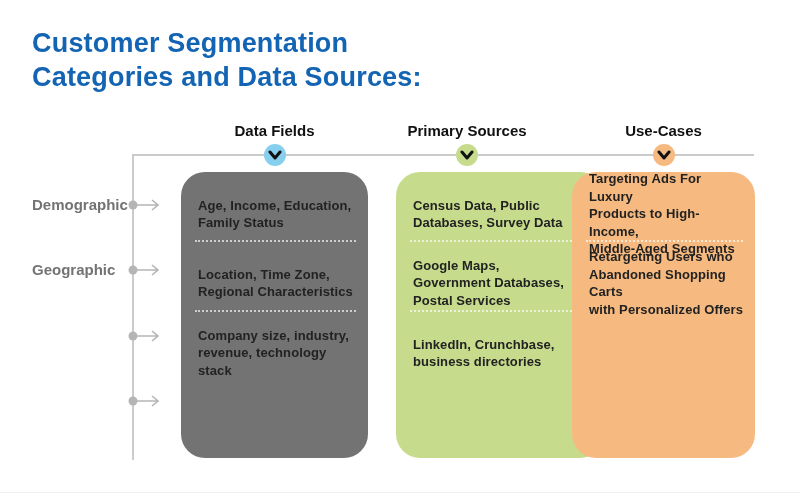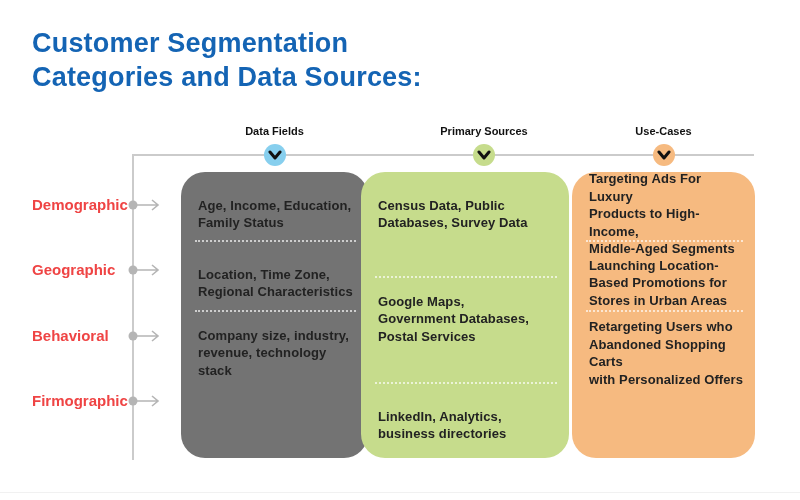--- a/index.html
+++ b/index.html
@@ -17,41 +17,41 @@
   .axis-label{
     position:absolute;left:32px;top:123px;
     font-size:11.5px;line-height:15px;font-weight:800;letter-spacing:.3px;
     color:#121212;white-space:pre-line;
   }
   .h-line{position:absolute;left:133px;top:154px;width:621px;height:2px;background:#cbcbcb;}
   .v-line{position:absolute;left:132px;top:154px;width:2px;height:306px;background:#cbcbcb;}
   .bottom-hairline{position:absolute;left:0;top:492px;width:800px;height:1px;background:#f1f1f1;}
   
   .col-head{position:absolute;top:122px;display:flex;flex-direction:column;align-items:center;}
-  .col-head .lbl{font-size:11px;line-height:18px;font-weight:700;color:#111;}
+  .col-head .lbl{font-size:15px;line-height:18px;font-weight:700;color:#111;}
   .marker{
     width:22px;height:22px;border-radius:50%;margin-top:4px;
     display:flex;align-items:center;justify-content:center;
   }
   .col-head.c1{left:181px;width:187px;}
-  .col-head.c2{left:394px;width:180px;}
+  .col-head.c2{left:377px;width:180px;}
   .col-head.c3{left:572px;width:183px;text-align:center;}
   .marker.m1{background:#87cfee;}
   .marker.m2{background:#c6dc8c;}
   .marker.m3{background:#f6ba80;}
   
-  .row-label{position:absolute;left:32px;width:100px;font-size:15px;line-height:20px;font-weight:700;color:#ef4444;}
+  .row-label{position:absolute;left:32px;width:100px;font-size:15px;line-height:20px;font-weight:700;color:#737373;}
   .row-arrow{position:absolute;left:126px;width:34px;height:14px;}
   
   .box{
     position:absolute;top:172px;height:286px;border-radius:24px;
     display:grid;grid-template-rows:68px 70px 70px 78px;
   }
   .box.b1{left:181px;width:187px;background:#737373;}
-  .box.b2{left:361px;width:208px;background:#c6dc8c;gap:36px;}
+  .box.b2{left:396px;width:208px;background:#c6dc8c;}
   .box.b3{left:572px;width:183px;background:#f6ba80;}
   .cell{
     position:relative;display:flex;align-items:center;
     padding:16px 10px 0 17px;
     font-size:13px;line-height:17.5px;font-weight:600;color:#222;
     white-space:pre-line;letter-spacing:.1px;
   }
   .cell + .cell::before{
     content:"";position:absolute;top:0;left:14px;right:12px;
     border-top:2px dotted rgba(255,255,255,.65);
@@ -89,22 +89,20 @@
     <div class="lbl">Use-Cases</div>
     <div class="marker m3">
       <svg width="14" height="10" viewBox="0 0 14 10">
           <path d="M2 2 L7 8 L12 2" fill="none" stroke="#111" stroke-width="3" stroke-linecap="round" stroke-linejoin="round"></path>
         </svg>
     </div>
   </div>
 
   <div class="row-label" style="top:195px">Demographic</div>
   <div class="row-label" style="top:260px">Geographic</div>
-  <div class="row-label" style="top:326px">Behavioral</div>
-  <div class="row-label" style="top:391px">Firmographic</div>
 
   <svg class="row-arrow" style="top:198px" viewBox="0 0 34 14">
     <circle cx="7" cy="7" r="4.5" fill="#b5b5b5"></circle>
       <path d="M7 7 H31 M26 2 L32 7 L26 12" fill="none" stroke="#b5b5b5" stroke-width="1.6"></path>
   </svg>
   <svg class="row-arrow" style="top:263px" viewBox="0 0 34 14">
     <circle cx="7" cy="7" r="4.5" fill="#b5b5b5"></circle>
       <path d="M7 7 H31 M26 2 L32 7 L26 12" fill="none" stroke="#b5b5b5" stroke-width="1.6"></path>
   </svg>
   <svg class="row-arrow" style="top:329px" viewBox="0 0 34 14">
@@ -124,29 +122,26 @@
     <div class="cell">Company size, industry,
 revenue, technology stack</div>
   </div>
 
   <div class="box b2">
     <div class="cell">Census Data, Public
 Databases, Survey Data</div>
     <div class="cell">Google Maps,
 Government Databases,
 Postal Services</div>
-    <div class="cell">LinkedIn, Analytics,
+    <div class="cell">LinkedIn, Crunchbase,
 business directories</div>
   </div>
 
   <div class="box b3">
     <div class="cell">Targeting Ads For Luxury
 Products to High-Income,
 Middle-Aged Segments</div>
-    <div class="cell">Launching Location-
-Based Promotions for
-Stores in Urban Areas</div>
     <div class="cell">Retargeting Users who
 Abandoned Shopping Carts
 with Personalized Offers</div>
   </div>
 
 </div>
 
 </body></html>

